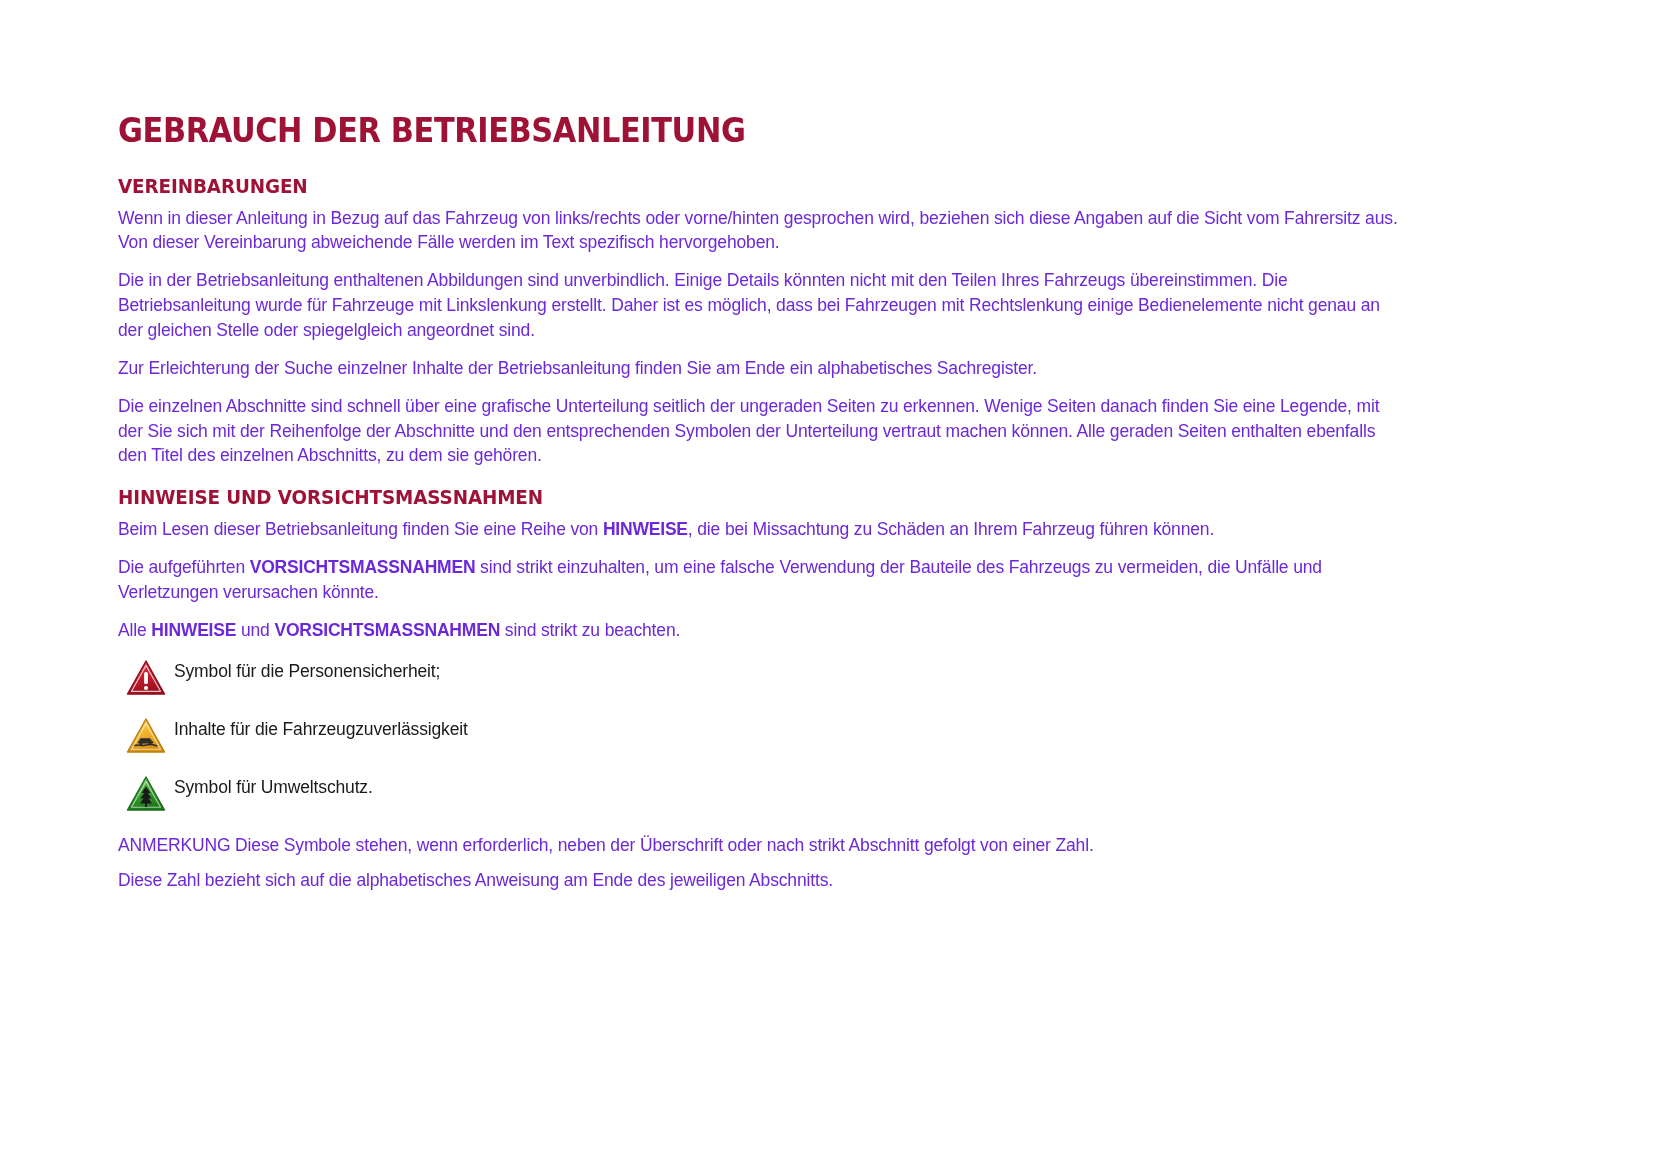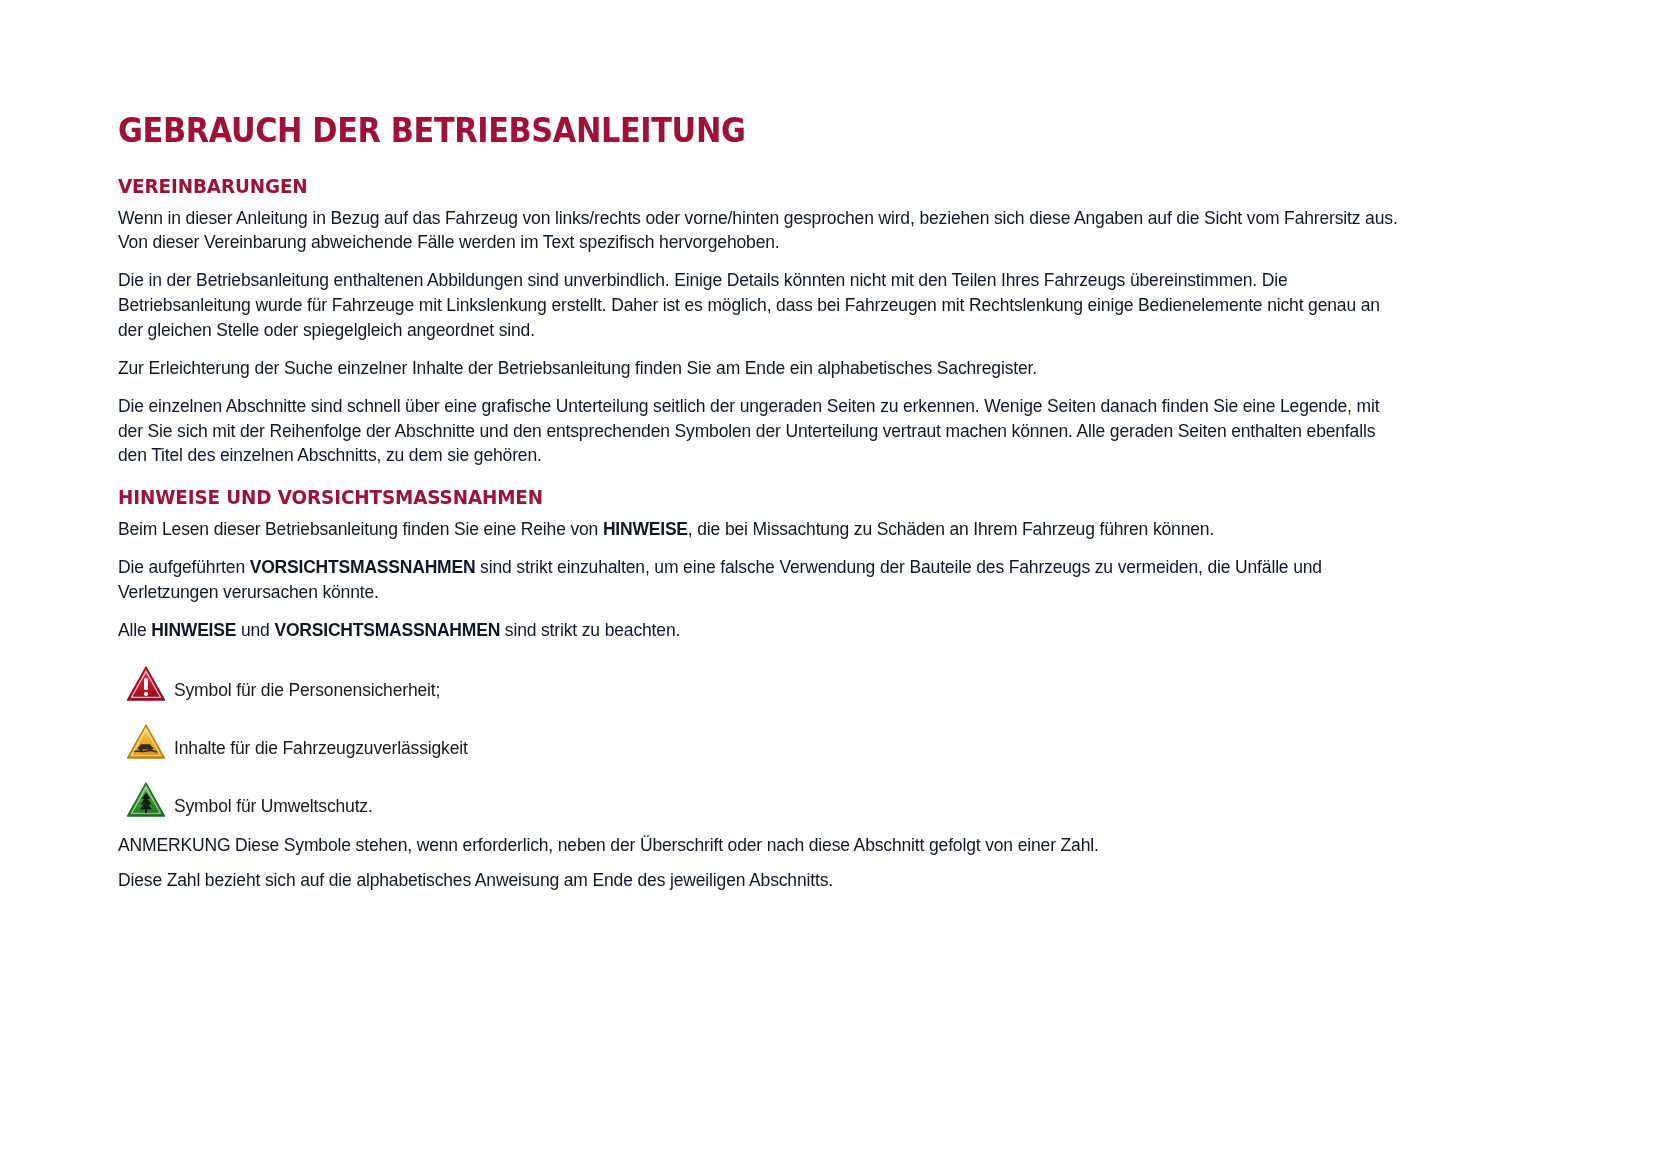--- a/index.html
+++ b/index.html
@@ -44,29 +44,29 @@
     transform-origin: left center;
   }
   h2.section-title.second {
     margin-top: 18px;
   }
   p.para {
     font-size: 17.5px;
     line-height: 1.42;
     margin: 0 0 13px 0;
     letter-spacing: -0.15px;
-    color: #0f172a;
+    color: #6d28d9;
   }
   p.para b {
     font-weight: bold;
     letter-spacing: -0.2px;
   }
   .symbol-row {
     display: flex;
-    align-items: flex-end;
+    align-items: flex-start;
     margin: 0 0 14px 0;
     min-height: 44px;
   }
   .symbol-row .sym-wrap {
     width: 56px;
     flex: 0 0 56px;
     display: flex;
     justify-content: flex-start;
     align-items: center;
     padding-left: 8px;
@@ -167,17 +167,17 @@
           <path d="M20 11.5 L24.5 18 L21.8 18 L25.6 23.5 L22.4 23.5 L26 28.5 L14 28.5 L17.6 23.5 L14.4 23.5 L18.2 18 L15.5 18 Z" fill="#1a1a1a"></path>
           <rect x="19" y="28" width="2" height="4" fill="#1a1a1a"></rect>
         </svg>
       </span>
       <span class="sym-label">Symbol für Umweltschutz.</span>
     </div>
 
   </div>
 
   <div class="trailing">
-    <p class="para">ANMERKUNG Diese Symbole stehen, wenn erforderlich, neben der Überschrift oder nach diese Abschnitt gefolgt von einer Zahl.</p>
+    <p class="para">ANMERKUNG Diese Symbole stehen, wenn erforderlich, neben der Überschrift oder nach strikt Abschnitt gefolgt von einer Zahl.</p>
     <p class="para">Diese Zahl bezieht sich auf die alphabetisches Anweisung am Ende des jeweiligen Abschnitts.</p>
   </div>
 
 </div>
 
 </body></html>

